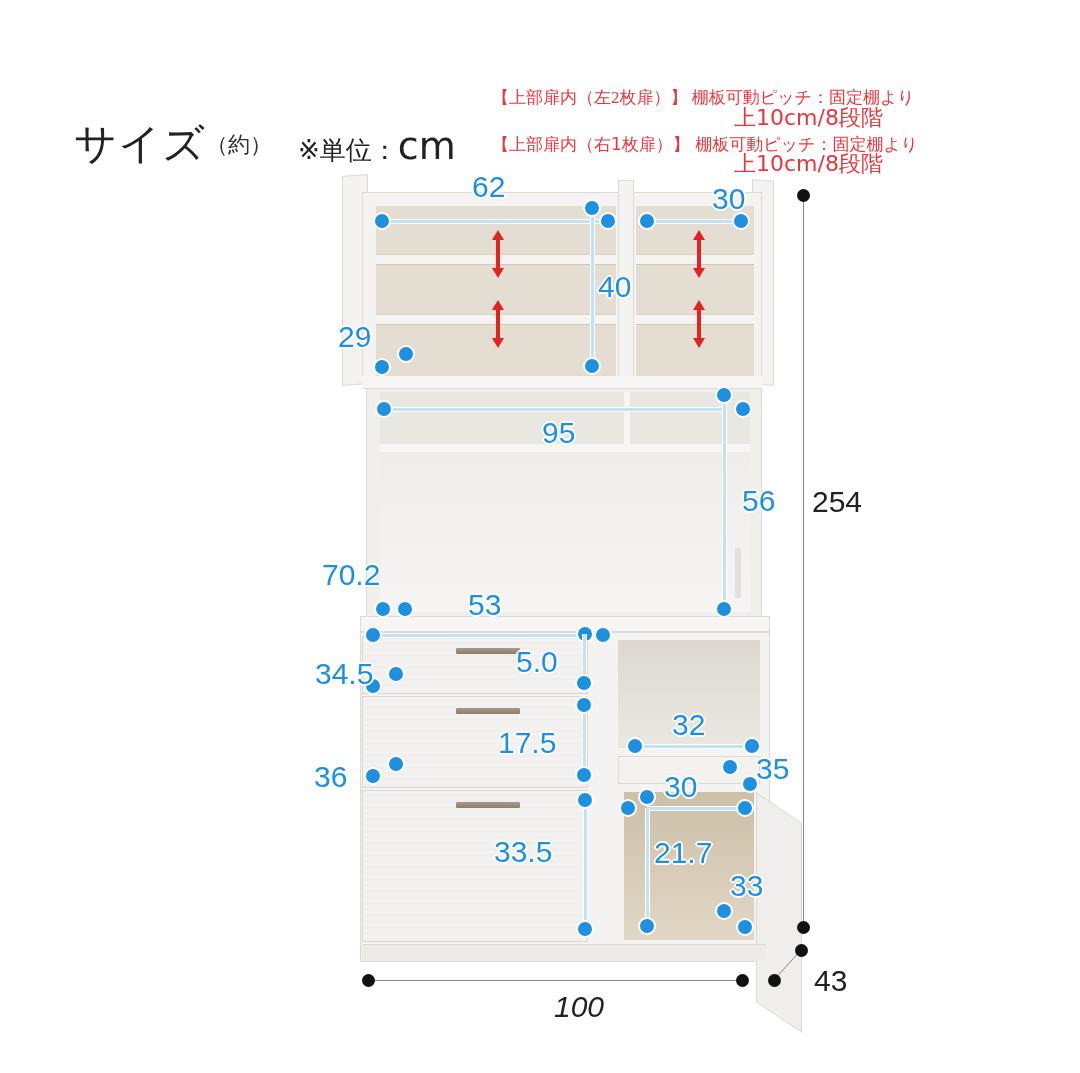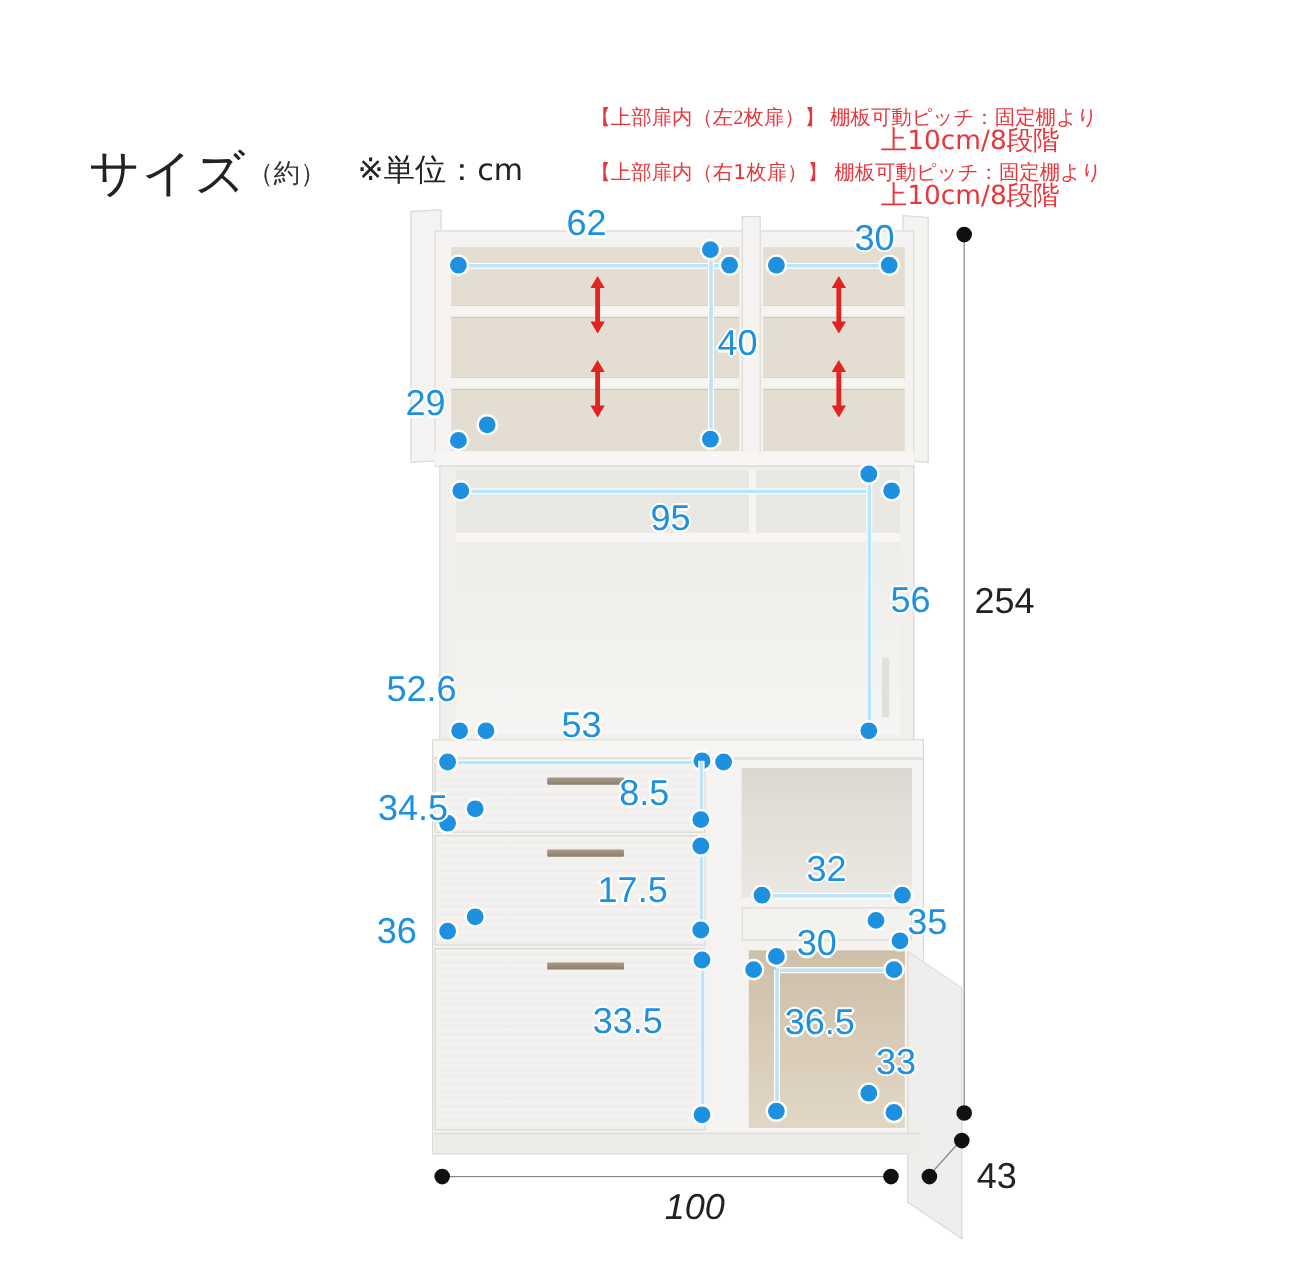--- a/index.html
+++ b/index.html
@@ -3,21 +3,21 @@
 <meta charset="utf-8">
 <style>
   html, body { margin:0; padding:0; background:#ffffff; }
   body { width:1080px; height:1073px; position:relative; overflow:hidden; font-family:"DejaVu Sans", sans-serif; }
   .abs { position:absolute; }
 
   
   .title { left:74px; top:116px; font-size:42px; color:#222; letter-spacing:1px; font-family:"DejaVu Sans", sans-serif; }
   .title-paren { left:206px; top:130px; font-size:22px; color:#333; }
   .unit { left:298px; top:124px; font-size:26px; color:#222; }
-  .unit .cm { font-size:25px; }
+  .unit .cm { font-size:38px; }
   .note { font-size:17px; color:#e8363c; line-height:20px; white-space:nowrap; }
   .note-cont { font-size:22px; color:#e8363c; line-height:20px; }
 
   
   .panel { background:#f4f3f1; border:1px solid #dcdad6; box-sizing:border-box; }
   .interior { background:#e4ddd1; }
   .shelf { background:#f5f4f1; border-top:1px solid #d9d4ca; border-bottom:1px solid #cfc8bb; height:9px; }
   .drawer { background:#f3f2f0; border:1px solid #d9d7d3; box-sizing:border-box; background-image:repeating-linear-gradient(0deg, rgba(0,0,0,0.012) 0 3px, rgba(255,255,255,0.02) 3px 6px); }
   .handle { background:linear-gradient(#a89a87,#8c7f6d); height:6px; border-radius:1px; }
 
@@ -134,31 +134,31 @@
 <div class="abs dot" style="left:743px;top:409px;"></div>
 <div class="abs dlabel" style="left:542px;top:418px;">95</div>
 
 <div class="abs vline" style="left:724px;top:395px;height:214px;"></div>
 <div class="abs dot" style="left:724px;top:395px;"></div>
 <div class="abs dot" style="left:724px;top:609px;"></div>
 <div class="abs dlabel" style="left:742px;top:486px;">56</div>
 
 <div class="abs dot" style="left:383px;top:609px;"></div>
 <div class="abs dot" style="left:405px;top:609px;"></div>
-<div class="abs dlabel" style="left:322px;top:560px;">52.6</div>
+<div class="abs dlabel" style="left:322px;top:560px;">70.2</div>
 
 <div class="abs hline" style="left:373px;top:635px;width:212px;"></div>
 <div class="abs dot" style="left:373px;top:635px;"></div>
 <div class="abs dot" style="left:585px;top:634px;"></div>
 <div class="abs dot" style="left:603px;top:635px;"></div>
 <div class="abs dlabel" style="left:468px;top:590px;">53</div>
 
 <div class="abs vline" style="left:584px;top:634px;height:50px;"></div>
 <div class="abs dot" style="left:584px;top:683px;"></div>
-<div class="abs dlabel" style="left:516px;top:647px;">8.5</div>
+<div class="abs dlabel" style="left:516px;top:647px;">5.0</div>
 
 <div class="abs dot" style="left:373px;top:686px;"></div>
 <div class="abs dot" style="left:396px;top:674px;"></div>
 <div class="abs dlabel" style="left:280px;top:659px;margin-left:35px;">34.5</div>
 
 <div class="abs vline" style="left:584px;top:705px;height:70px;"></div>
 <div class="abs dot" style="left:584px;top:705px;"></div>
 <div class="abs dot" style="left:584px;top:775px;"></div>
 <div class="abs dlabel" style="left:498px;top:728px;">17.5</div>
 
@@ -181,21 +181,21 @@
 <div class="abs dlabel" style="left:756px;top:754px;">35</div>
 
 <div class="abs hline" style="left:647px;top:808px;width:98px;"></div>
 <div class="abs dot" style="left:628px;top:808px;"></div>
 <div class="abs dot" style="left:647px;top:797px;"></div>
 <div class="abs dot" style="left:745px;top:808px;"></div>
 <div class="abs dlabel" style="left:664px;top:772px;">30</div>
 
 <div class="abs vline" style="left:647px;top:808px;height:118px;"></div>
 <div class="abs dot" style="left:647px;top:926px;"></div>
-<div class="abs dlabel" style="left:654px;top:838px;">36.5</div>
+<div class="abs dlabel" style="left:654px;top:838px;">21.7</div>
 
 <div class="abs dot" style="left:724px;top:911px;"></div>
 <div class="abs dot" style="left:745px;top:927px;"></div>
 <div class="abs dlabel" style="left:730px;top:871px;">33</div>
 
 <div class="abs bline" style="left:803px;top:195px;width:1px;height:732px;"></div>
 <div class="abs bdot" style="left:803px;top:195px;"></div>
 <div class="abs bdot" style="left:803px;top:927px;"></div>
 <div class="abs klabel" style="left:812px;top:487px;">254</div>
 

